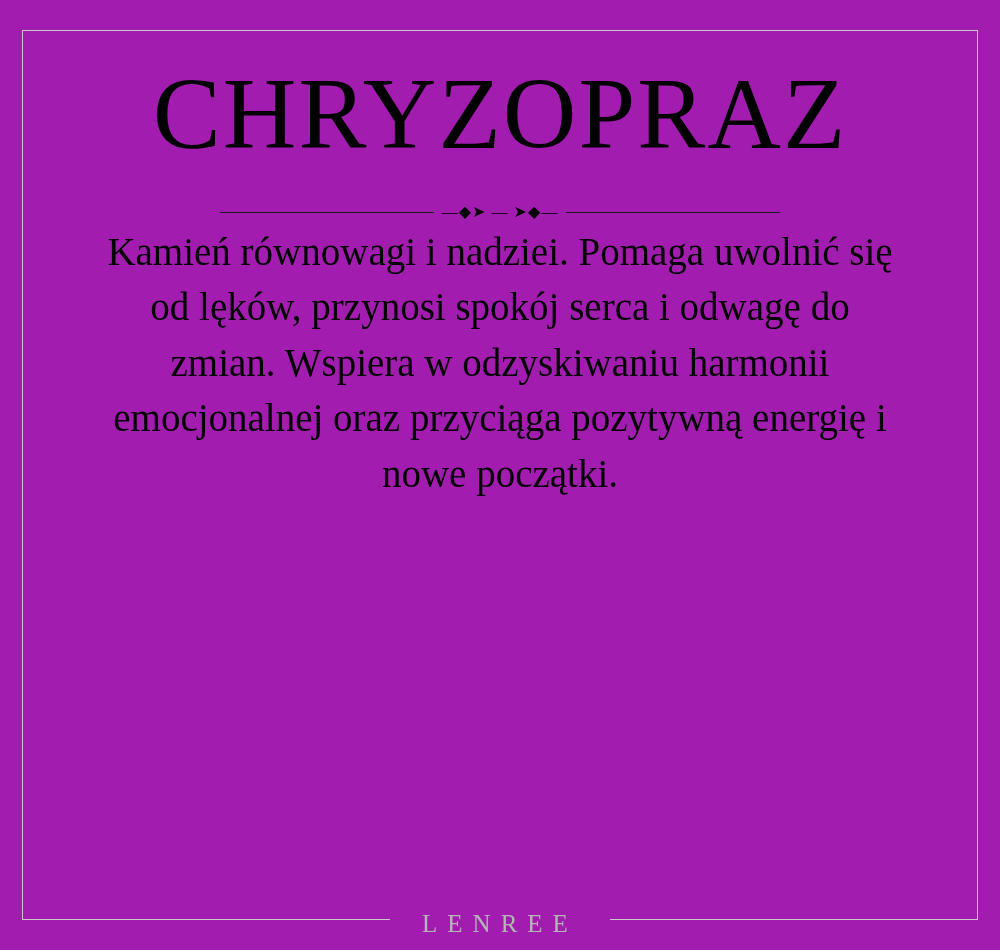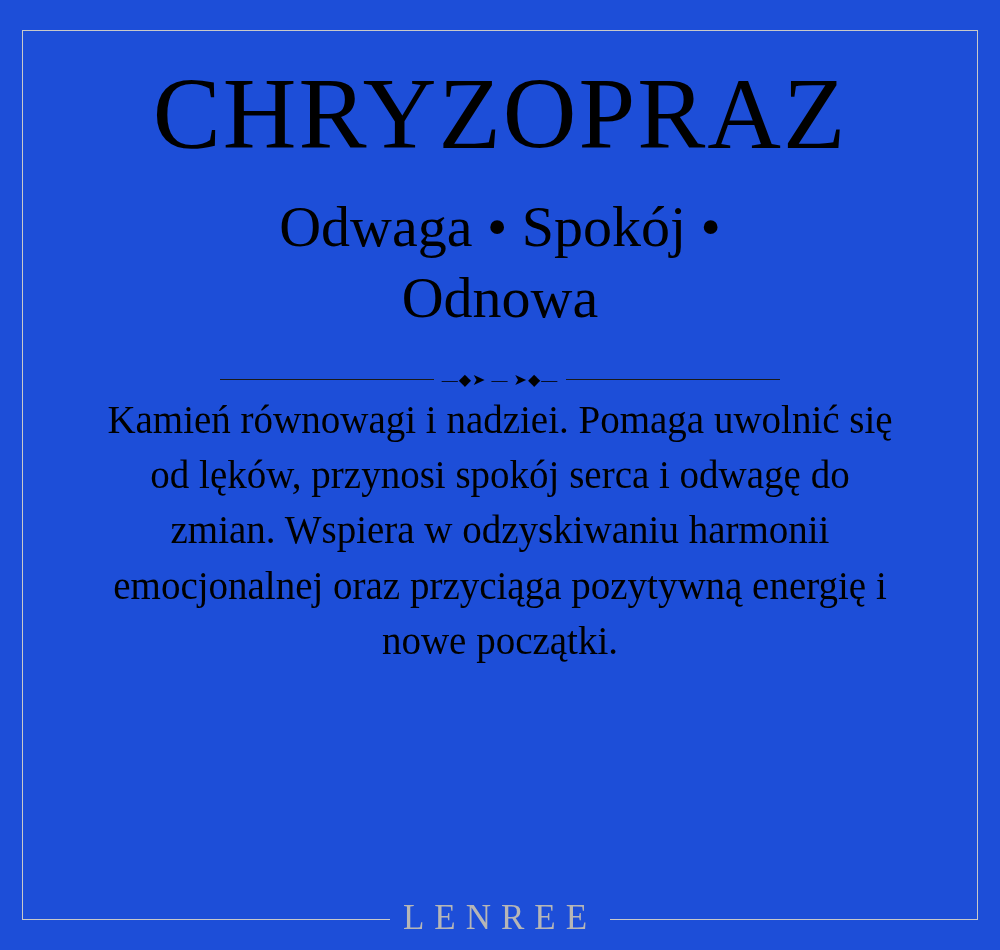--- a/index.html
+++ b/index.html
@@ -13,21 +13,21 @@
     font-family: "Liberation Serif", serif;
     color: #000000;
     overflow: hidden;
   }
 
   .card {
     position: relative;
     width: 1000px;
     height: 950px;
     box-sizing: border-box;
-    background: #1d4ed8;
+    background: #a21caf;
     display: flex;
     flex-direction: column;
     align-items: center;
   }
 
   
   .frame-top,
   .frame-left,
   .frame-right {
     position: absolute;
@@ -98,45 +98,40 @@
     line-height: 1.42;
     padding: 0 42px;
   }
 
   .brand {
     position: absolute;
     left: 0;
     right: 0;
     bottom: 12px;
     text-align: center;
-    font-size: 35px;
+    font-size: 25px;
     letter-spacing: 10px;
     color: #b6b6b6;
   }
 </style>
 </head>
 <body>
 
 <div class="card">
 
   <div class="frame-top"></div>
   <div class="frame-left"></div>
   <div class="frame-right"></div>
   <div class="frame-bottom-left"></div>
   <div class="frame-bottom-right"></div>
 
   <div class="content">
 
     <div class="title">CHRYZOPRAZ</div>
 
-    <div class="subtitle">
-      <span>Odwaga • Spokój •</span>
-      <br>
-      <span>Odnowa</span>
-    </div>
 
     <div class="divider">
       <span class="rule"></span>
       <span class="orn">—◆➤ — ➤◆—</span>
       <span class="rule"></span>
     </div>
 
     <div class="description">Kamień równowagi i nadziei. Pomaga uwolnić się od lęków, przynosi spokój serca i odwagę do zmian. Wspiera w odzyskiwaniu harmonii emocjonalnej oraz przyciąga pozytywną energię i nowe początki.</div>
 
   </div>

